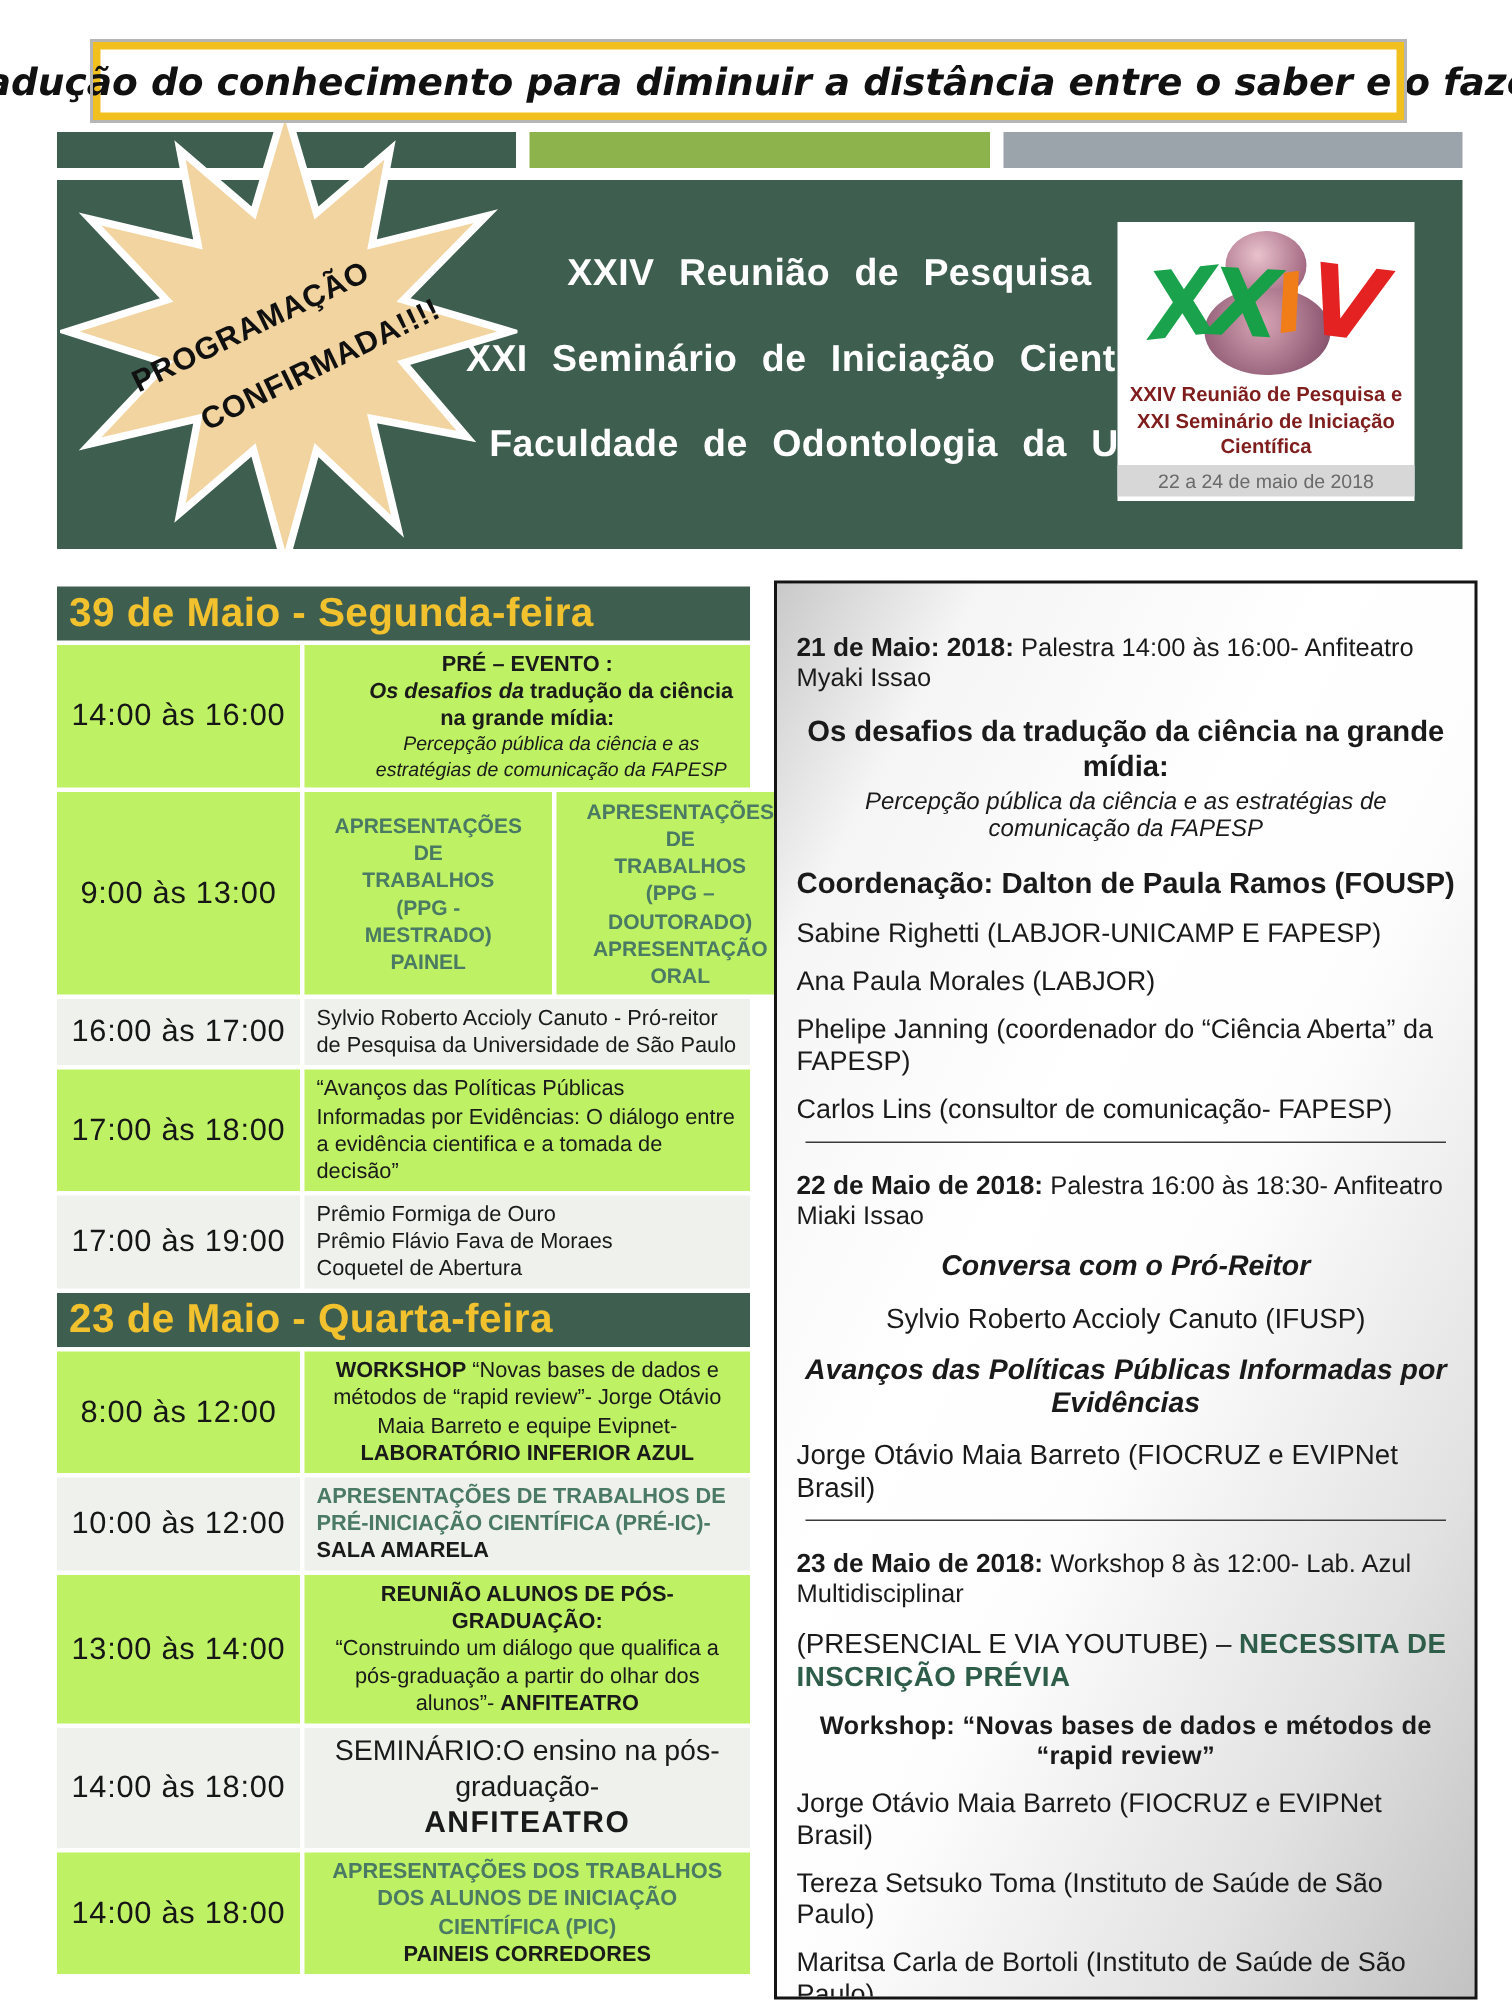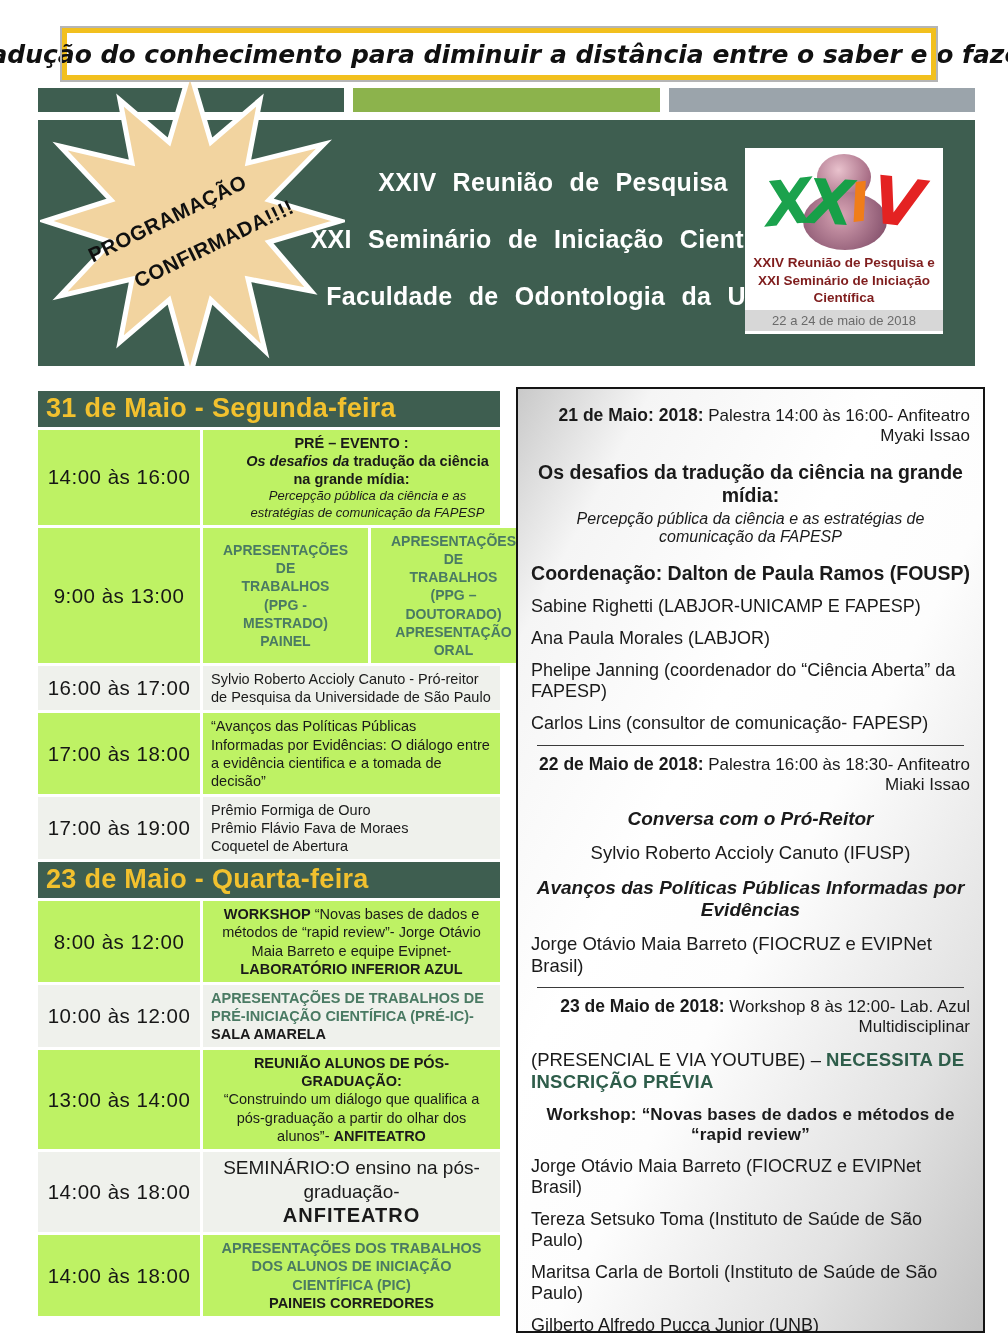--- a/index.html
+++ b/index.html
@@ -59,21 +59,21 @@
   .subcol{flex:1;display:flex;flex-direction:column;justify-content:center;text-align:center;
     font-weight:bold;color:#4a7a63;font-size:14px;line-height:1.3;padding:4px 20px;}
   .sem-line{font-size:19px;}
   .sem-room{font-size:20px;font-weight:bold;letter-spacing:1px;}
   .cell .ln{margin:0;}
 
   
   .right-panel{position:absolute;left:516px;top:387px;width:469px;height:946px;border:2px solid #141414;box-sizing:border-box;
     background:linear-gradient(118deg,#c9c9c9 0%,#f5f5f5 14%,#ffffff 38%,#fdfdfd 55%,#e2e2e2 80%,#c2c2c2 100%);
     padding:14px 13px;overflow:hidden;}
-  .rp-head{text-align:right;font-size:17px;margin-top:2px;}
+  .rp-head{text-align:left;font-size:17px;margin-top:18px;}
   .rp-head .b{font-size:17.5px;}
   .rp-title{text-align:center;font-weight:bold;font-size:19.5px;margin-top:15px;}
   .rp-sub{text-align:center;font-style:italic;font-size:16px;margin-top:3px;}
   .rp-coord{text-align:center;font-weight:bold;font-size:19.5px;margin-top:16px;}
   .speakers{font-size:18px;text-align:left;margin-top:4px;}
   .speakers .ln{margin:11px 0;}
   .hr-solid{border:none;border-top:1.5px solid #3a3a3a;margin:10px 6px 8px;}
   .rp-it{font-style:italic;font-weight:bold;text-align:center;font-size:19px;margin-top:13px;}
   .rp-line{text-align:center;font-size:18.5px;margin-top:12px;}
   .rp-left{text-align:left;font-size:18.5px;margin-top:12px;}
@@ -121,21 +121,21 @@
     <polygon points="150,15 171,86 220,44 208,107 284,88 229,144 300,165 229,186 271,235 208,223 225,295 171,244 150,320 129,244 80,286 92,223 20,240 71,186 5,165 71,144 20,90 92,107 80,44 129,86" fill="#f2d4a0" stroke="#ffffff" stroke-width="5"></polygon>
   </svg>
   <div class="star-text">
     <div class="l1">PROGRAMAÇÃO</div>
     <div class="l2">CONFIRMADA!!!!</div>
   </div>
 </div>
 
 <div class="left-col">
 
-  <div class="day-header">31 de Maio - Segunda-feira</div>
+  <div class="day-header">39 de Maio - Segunda-feira</div>
   <div class="srow">
     <div class="time bg-g">14:00 às 16:00</div>
     <div class="cell bg-g ctr">
       <div class="b">PRÉ – EVENTO :</div>
       <div class="b"><span class="i">Os desafios da</span><span> tradução da ciência na grande mídia:</span></div>
       <div class="i small">Percepção pública da ciência e as estratégias de comunicação da FAPESP</div>
     </div>
   </div>
 
   <div class="srow">

